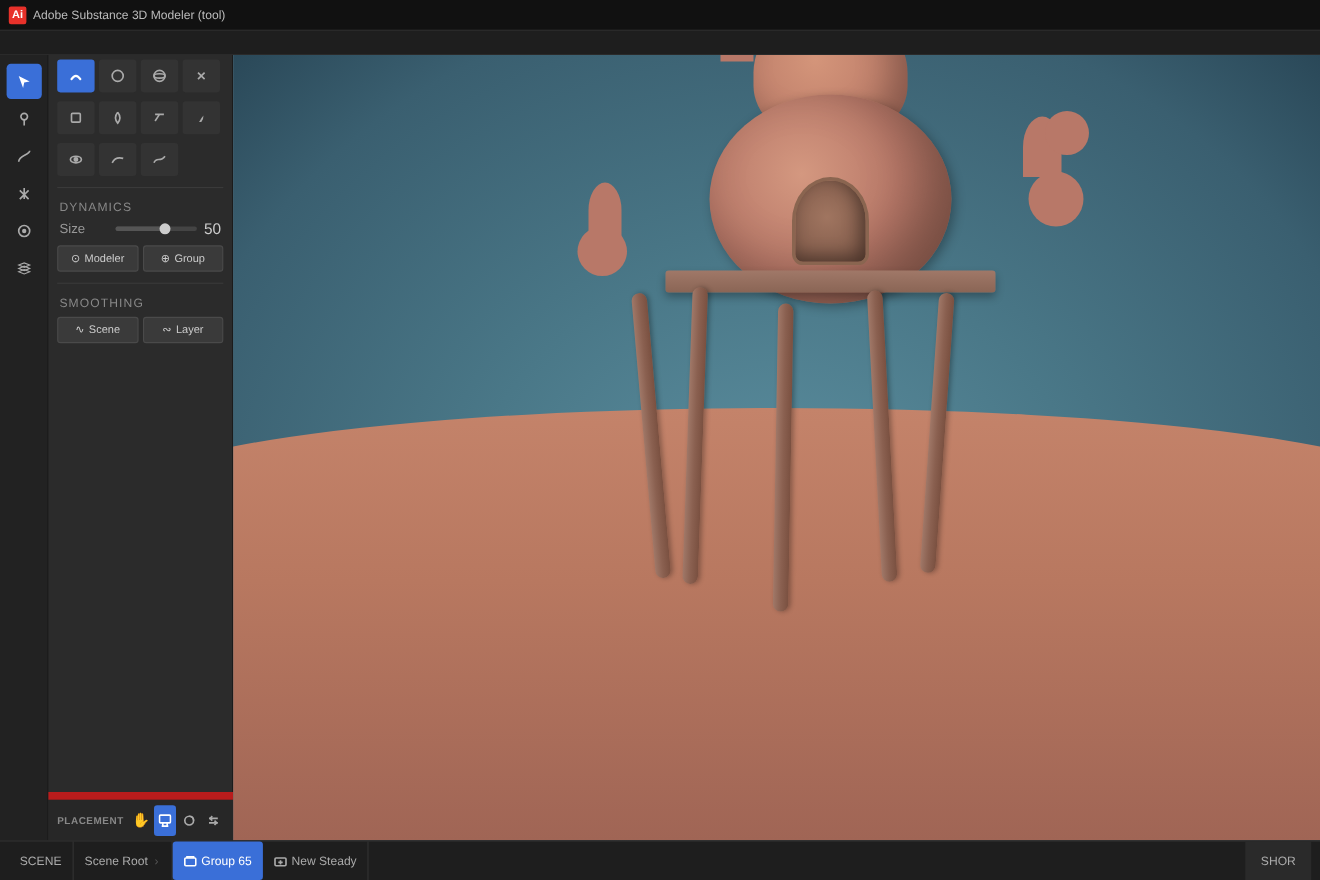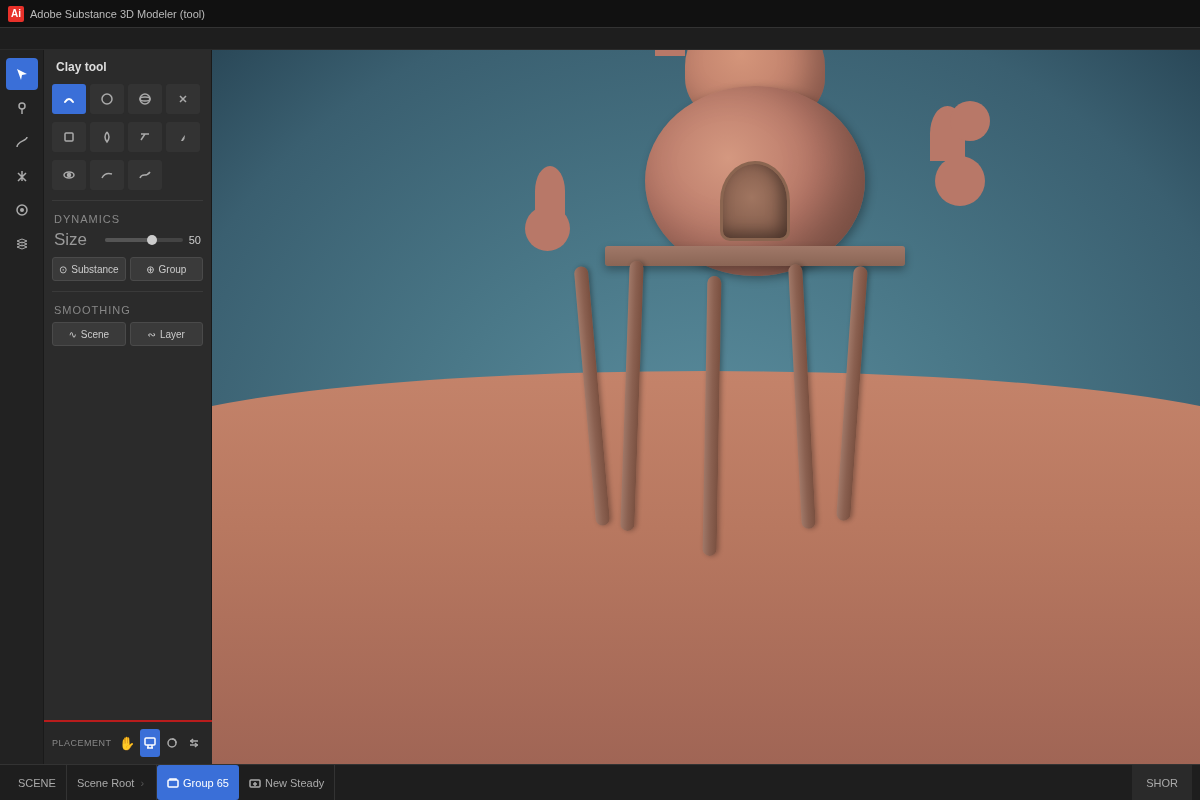--- a/index.html
+++ b/index.html
@@ -129,26 +129,26 @@
       text-transform: uppercase;
       padding: 6px 10px 2px;
     }
     .prop-row {
       display: flex;
       align-items: center;
       padding: 3px 10px;
       gap: 6px;
     }
     .prop-label {
-      font-size: 17px;
+      font-size: 12px;
       color: #999;
       width: 45px;
     }
     .prop-value {
-      font-size: 11px;
+      font-size: 14px;
       color: #ccc;
       margin-left: auto;
     }
     .slider-track {
       flex: 1;
       height: 4px;
       background: #444;
       border-radius: 2px;
       position: relative;
     }
@@ -381,25 +381,26 @@
     }
 
     
     .placement-bar {
       position: absolute;
       bottom: 36px;
       left: 44px;
       width: 168px;
       height: 44px;
       background: #272727;
-      border-top: 2px solid #b91c1c;
+      border-top: 7px solid #b91c1c;
       display: flex;
       align-items: center;
       padding: 0 8px;
       gap: 2px;
+      font-weight: bold;
     }
     .placement-label {
       font-size: 9px;
       color: #888;
       letter-spacing: 0.5px;
       margin-right: 4px;
     }
     .place-btn {
       width: 28px; height: 28px;
       display: flex; align-items: center; justify-content: center;
@@ -459,21 +460,20 @@
   <div class="tool-icon">
     <svg width="14" height="14" viewBox="0 0 14 14" fill="currentColor">
       <path d="M2 4l5-2 5 2-5 2z" stroke="currentColor" stroke-width="1" fill="none"></path>
       <path d="M2 7l5-2 5 2-5 2z" stroke="currentColor" stroke-width="1" fill="none"></path>
       <path d="M2 10l5-2 5 2-5 2z" stroke="currentColor" stroke-width="1" fill="none"></path>
     </svg>
   </div>
 </div>
 
 <div id="panel-area">
-  <div class="tool-header">Clay tool</div>
 
   <div class="tool-grid">
     <div class="tool-btn active">
       <svg width="14" height="14" viewBox="0 0 14 14" fill="currentColor">
         <path d="M3 10 Q7 4 11 10" stroke="currentColor" stroke-width="2" fill="none" stroke-linecap="round"></path>
       </svg>
     </div>
     <div class="tool-btn">
       <svg width="14" height="14" viewBox="0 0 14 14" fill="none" stroke="currentColor" stroke-width="1.5">
         <circle cx="7" cy="7" r="5"></circle>
@@ -542,21 +542,21 @@
     <div class="slider-track">
       <div class="slider-fill" style="width:60%"></div>
       <div class="slider-thumb" style="left:60%"></div>
     </div>
     <span class="prop-value">50</span>
   </div>
 
   <div class="button-row">
     <div class="ui-btn">
       <span>⊙</span>
-      <span>Substance</span>
+      <span>Modeler</span>
     </div>
     <div class="ui-btn">
       <span>⊕</span>
       <span>Group</span>
     </div>
   </div>
 
   <div class="section-divider"></div>
 
   <div class="section-label">SMOOTHING</div>

